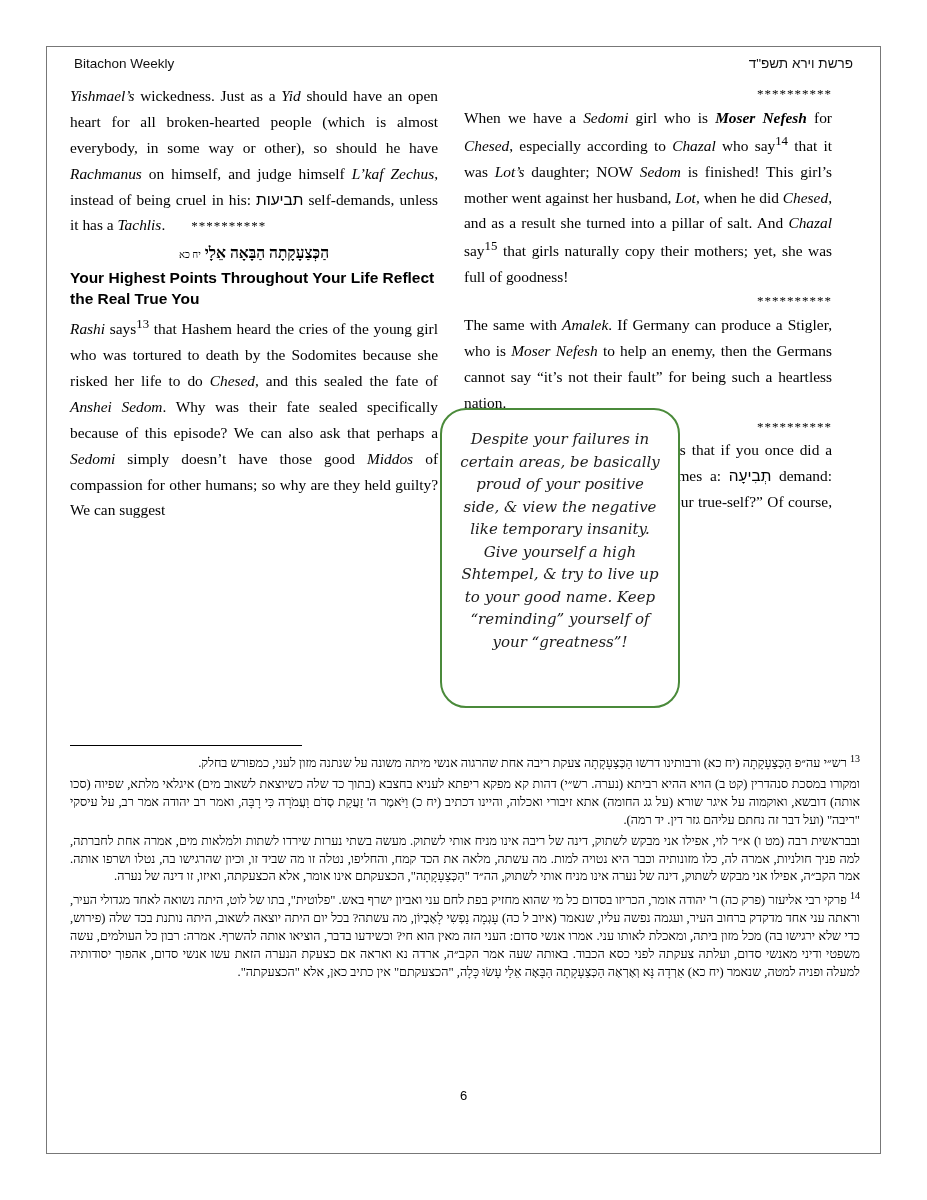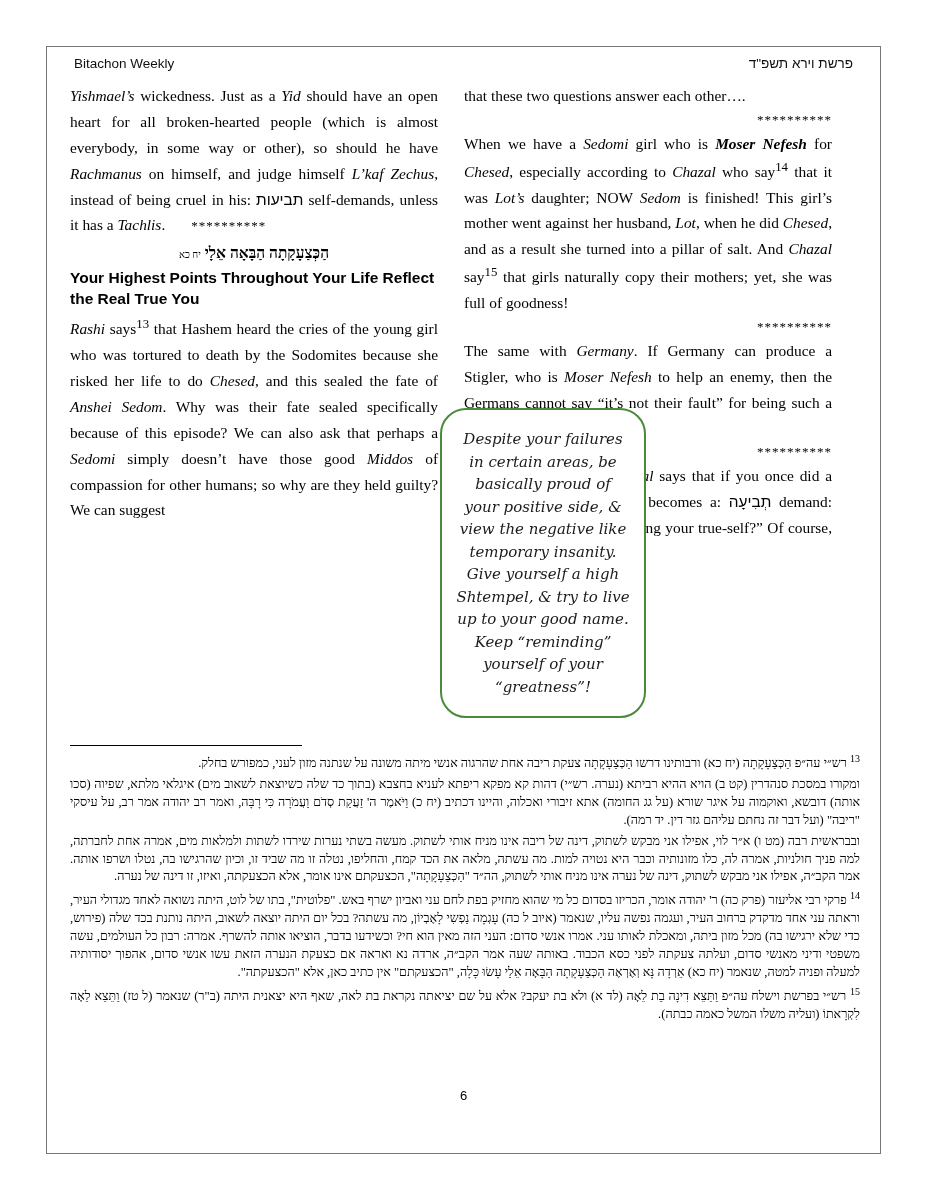--- a/index.html
+++ b/index.html
@@ -103,21 +103,21 @@
     font-size: 15.5px;
     line-height: 1.35;
     margin: 2px 0 4px 0;
   }
 
   
   .pullquote {
     position: absolute;
     left: 380px;
     top: 352px;
-    width: 206px;
+    width: 240px;
     min-height: 300px;
     border: 2px solid #4a8a3a;
     border-radius: 26px;
     background: #ffffff;
     box-sizing: border-box;
     padding: 18px 14px;
     font-family: "DejaVu Serif", serif;
     font-style: italic;
     font-size: 15px;
     line-height: 1.5;
@@ -186,41 +186,40 @@
       <div class="col">
         <p><em>Yishmael’s</em><span> wickedness. Just as a </span><em>Yid</em><span> should have an open heart for all broken-hearted people (which is almost everybody, in some way or other), so should he have </span><em>Rachmanus</em><span> on himself, and judge himself </span><em>L’kaf Zechus</em><span>, instead of being cruel in his: </span><span class="heb">תביעות</span><span> self-demands, unless it has a </span><em>Tachlis</em><span>.</span><span class="stars inline" style="margin-left:26px">**********</span></p>
 
         <div class="heb-title"><span>הַכְּצַעָקָתָה הַבָּאָה אֵלָי</span> <span class="src">יח כא</span></div>
         <div class="eng-title">Your Highest Points Throughout Your Life Reflect the Real True You</div>
 
         <p><em>Rashi</em><span> says</span><sup>13</sup><span> that Hashem heard the cries of the young girl who was tortured to death by the Sodomites because she risked her life to do </span><em>Chesed</em><span>, and this sealed the fate of </span><em>Anshei Sedom</em><span>. Why was their fate sealed specifically because of this episode? We can also ask that perhaps a </span><em>Sedomi</em><span> simply doesn’t have those good </span><em>Middos</em><span> of compassion for other humans; so why are they held guilty? We can suggest</span></p>
       </div>
 
       <div class="col">
-        <p><span>that these two questions answer each other….</span><span class="stars">**********</span></p>
+        <p><span class="stars">**********</span></p>
 
         <p><span>When we have a </span><em>Sedomi</em><span> girl who is </span><b><em>Moser Nefesh</em></b><span> for </span><em>Chesed</em><span>, especially according to </span><em>Chazal</em><span> who say</span><sup>14</sup><span> that it was </span><em>Lot’s</em><span> daughter; NOW </span><em>Sedom</em><span> is finished! This girl’s mother went against her husband, </span><em>Lot</em><span>, when he did </span><em>Chesed</em><span>, and as a result she turned into a pillar of salt. And </span><em>Chazal</em><span> say</span><sup>15</sup><span> that girls naturally copy their mothers; yet, she was full of goodness!</span><span class="stars">**********</span></p>
 
-        <p><span>The same with </span><em>Germany</em><span>. If Germany can produce a Stigler, who is </span><em>Moser Nefesh</em><span> to help an enemy, then the Germans cannot say “it’s not their fault” for being such a heartless nation.</span><span class="stars">**********</span></p>
+        <p><span>The same with </span><em>Amalek</em><span>. If Germany can produce a Stigler, who is </span><em>Moser Nefesh</em><span> to help an enemy, then the Germans cannot say “it’s not their fault” for being such a heartless nation.</span><span class="stars">**********</span></p>
 
         <p><span>The </span><em>Alter</em><span> of </span><em>Novardok Zatzal</em><span> says that if you once did a great thing, then forever it becomes a: </span><span class="heb">תְבִיעָה</span><span> demand: “Why don’t you continue being your true-self?” Of course, in our </span><em>Dor</em><span> it isn’t</span></p>
       </div>
     </div>
 
     <div class="pullquote">
       <span>Despite your failures in certain areas, be basically proud of your positive side, &amp; view the negative like temporary insanity. Give yourself a high Shtempel, &amp; try to live up to your good name. Keep “reminding” yourself of your “greatness”!</span>
     </div>
 
   </div>
 
   <div class="fn-wrap">
     <div class="fn-rule"></div>
 
     <div class="fn"><sup>13</sup> <span>רש״י עה״פ הַכְּצַעָקָתָה (יח כא) ורבותינו דרשו הַכְּצַעָקָתָה צעקת ריבה אחת שהרגוה אנשי מיתה משונה על שנתנה מזון לעני, כמפורש בחלק.</span></div>
     <div class="fn"><span>ומקורו במסכת סנהדרין (קט ב) הויא ההיא רביתא (נערה. רש״י) דהות קא מפקא ריפתא לעניא בחצבא (בתוך כד שלה כשיוצאת לשאוב מים) איגלאי מלתא, שפיוה (סכו אותה) דובשא, ואוקמוה על איגר שורא (על גג החומה) אתא זיבורי ואכלוה, והיינו דכתיב (יח כ) וַיֹּאמֶר ה' זַעֲקַת סְדֹם וַעֲמֹרָה כִּי רָבָּה, ואמר רב יהודה אמר רב, על עיסקי "ריבה" (ועל דבר זה נחתם עליהם גזר דין. יד רמה).</span></div>
     <div class="fn"><span>ובבראשית רבה (מט ו) א״ר לוי, אפילו אני מבקש לשתוק, דינה של ריבה אינו מניח אותי לשתוק. מעשה בשתי נערות שירדו לשתות ולמלאות מים, אמרה אחת לחברתה, למה פניך חולניות, אמרה לה, כלו מזונותיה וכבר היא נטויה למות. מה עשתה, מלאה את הכד קמח, והחליפו, נטלה זו מה שביד זו, וכיון שהרגישו בה, נטלו ושרפו אותה. אמר הקב״ה, אפילו אני מבקש לשתוק, דינה של נערה אינו מניח אותי לשתוק, הה״ד "הַכְּצַעָקָתָה", הכצעקתם אינו אומר, אלא הכצעקתה, ואיזו, זו דינה של נערה.</span></div>
     <div class="fn"><sup>14</sup> <span id="fn14">פרקי רבי אליעזר (פרק כה) ר' יהודה אומר, הכריזו בסדום כל מי שהוא מחזיק בפת לחם עני ואביון ישרף באש. "פלוטית", <b>בתו של לוט</b>, היתה נשואה לאחד מגדולי העיר, וראתה עני אחד מדקדק ברחוב העיר, ועגמה נפשה עליו, שנאמר (איוב ל כה) עָגְמָה נַפְשִי לָאֶבְיוֹן, מה עשתה? בכל יום היתה יוצאה לשאוב, היתה נותנת בכד שלה (פירוש, כדי שלא ירגישו בה) מכל מזון ביתה, ומאכלת לאותו עני. אמרו אנשי סדום: העני הזה מאין הוא חי? וכשידעו בדבר, הוציאו אותה להשרף. אמרה: רבון כל העולמים, עשה משפטי ודיני מאנשי סדום, ועלתה צעקתה לפני כסא הכבוד. באותה שעה אמר הקב״ה, ארדה נא ואראה אם כצעקת הנערה הזאת עשו אנשי סדום, אהפוך יסודותיה למעלה ופניה למטה, שנאמר (יח כא) אֵרְדָה נָּא וְאֶרְאֶה הַכְּצַעָקָתָה הַבָּאָה אֵלַי עָשׂוּ כָּלָה, "הכצעקתם" אין כתיב כאן, אלא "הכצעקתה".</span></div>
-    <div class="fn"><sup>15</sup> <span>רש״י בפרשת וישלח עה״פ וַתֵּצֵא דִינָה בַת לֵאָה (לד א) ולא בת יעקב? אלא על שם יציאתה נקראת בת לאה, שאף היא יצאנית היתה (ב"ר) שנאמר (ל טז) וַתֵּצֵא לֵאָה לִקְרָאתוֹ (ועליה משלו המשל כאמה כבתה).</span></div>
   </div>
 
   <div class="pagenum">6</div>
 
 </div>
 
 </body></html>

